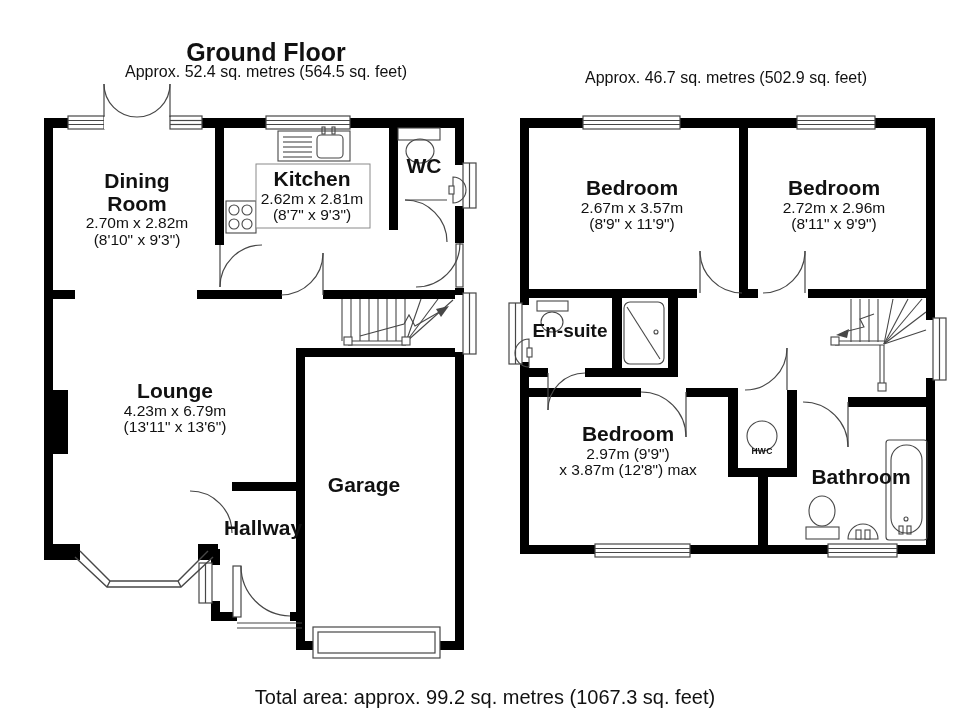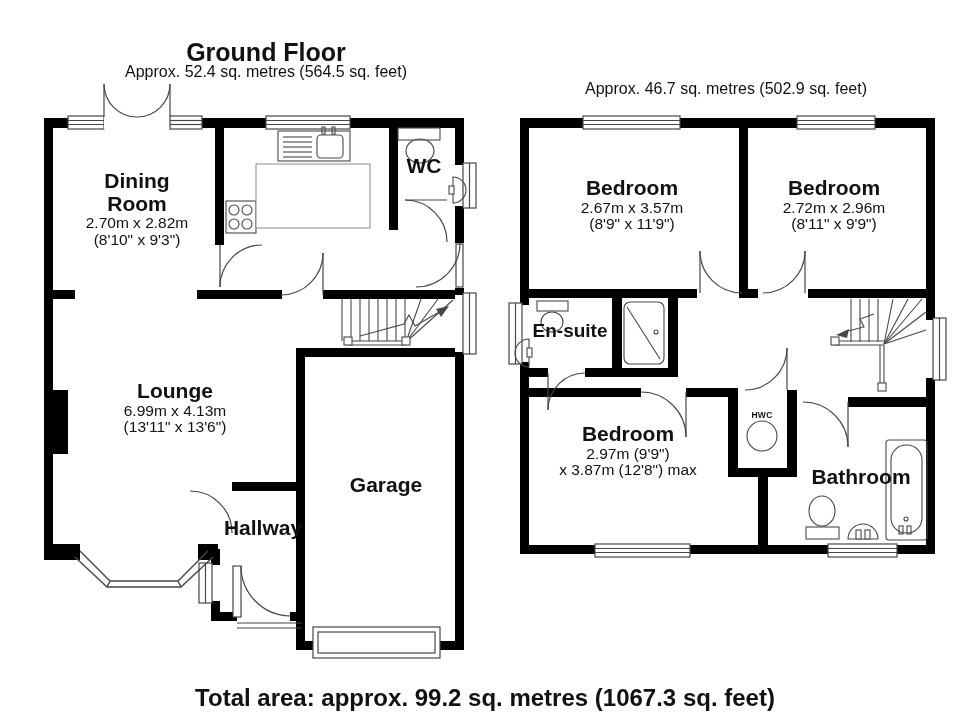--- a/index.html
+++ b/index.html
@@ -7,21 +7,21 @@
          font-family:"Liberation Sans",sans-serif;color:#111;}
   #plan-svg{position:absolute;left:0;top:0;}
   .lbl{position:absolute;transform:translate(-50%,-50%);text-align:center;white-space:nowrap;
        line-height:1.08;color:#111;}
   .floor-title{font-weight:bold;font-size:25px;}
   .floor-sub{font-size:16px;text-align:right;}
   .room-name{font-weight:bold;font-size:21px;}
   .room-name-sm{font-weight:bold;font-size:19px;text-align:center;}
   .room-dims{font-size:15.5px;}
   .hwc-lbl{font-weight:bold;font-size:8.5px;letter-spacing:.3px;}
-  .footer-lbl{font-size:24px;font-weight:bold;}
+  .footer-lbl{font-size:20px;}
 </style>
 </head>
 <body>
 
 <div id="stage">
 
 <svg id="plan-svg" width="980" height="712" viewBox="0 0 980 712">
 
   <g>
 
@@ -324,33 +324,38 @@
 <div class="lbl floor-title" style="left:266px;top:52px">Ground Floor</div>
 <div class="lbl floor-sub" style="left:266px;top:72px">Approx. 52.4 sq. metres (564.5 sq. feet)</div>
 
 <div class="lbl" style="left:137px;top:209px">
   <div class="room-name">Dining</div>
   <div class="room-name">Room</div>
   <div class="room-dims">2.70m x 2.82m</div>
   <div class="room-dims">(8'10" x 9'3")</div>
 </div>
 
+<div class="lbl" style="left:312px;top:196px">
+  <div class="room-name">Kitchen</div>
+  <div class="room-dims">2.62m x 2.81m</div>
+  <div class="room-dims">(8'7" x 9'3")</div>
+</div>
 
 <div class="lbl room-name" style="left:424px;top:166px">WC</div>
 
 <div class="lbl" style="left:175px;top:408px">
   <div class="room-name">Lounge</div>
-  <div class="room-dims">6.99m x 4.13m</div>
+  <div class="room-dims">4.23m x 6.79m</div>
   <div class="room-dims">(13'11" x 13'6")</div>
 </div>
 
 <div class="lbl room-name" style="left:263px;top:528px">Hallway</div>
-<div class="lbl room-name" style="left:386px;top:485px">Garage</div>
-
-<div class="lbl floor-sub" style="left:726px;top:89px">Approx. 46.7 sq. metres (502.9 sq. feet)</div>
+<div class="lbl room-name" style="left:364px;top:485px">Garage</div>
+
+<div class="lbl floor-sub" style="left:726px;top:78px">Approx. 46.7 sq. metres (502.9 sq. feet)</div>
 
 <div class="lbl" style="left:632px;top:205px">
   <div class="room-name">Bedroom</div>
   <div class="room-dims">2.67m x 3.57m</div>
   <div class="room-dims">(8'9" x 11'9")</div>
 </div>
 
 <div class="lbl" style="left:834px;top:205px">
   <div class="room-name">Bedroom</div>
   <div class="room-dims">2.72m x 2.96m</div>
@@ -359,17 +364,17 @@
 
 <div class="lbl room-name-sm" style="left:570px;top:331px">En-suite</div>
 
 <div class="lbl" style="left:628px;top:451px">
   <div class="room-name">Bedroom</div>
   <div class="room-dims">2.97m (9'9")</div>
   <div class="room-dims">x 3.87m (12'8") max</div>
 </div>
 
 <div class="lbl room-name" style="left:861px;top:477px">Bathroom</div>
-<div class="lbl hwc-lbl" style="left:762px;top:416px">HWC</div>
+<div class="lbl hwc-lbl" style="left:762px;top:452px">HWC</div>
 
 <div class="lbl footer-lbl" style="left:485px;top:698px">Total area: approx. 99.2 sq. metres (1067.3 sq. feet)</div>
 
 </div>
 
 </body></html>

